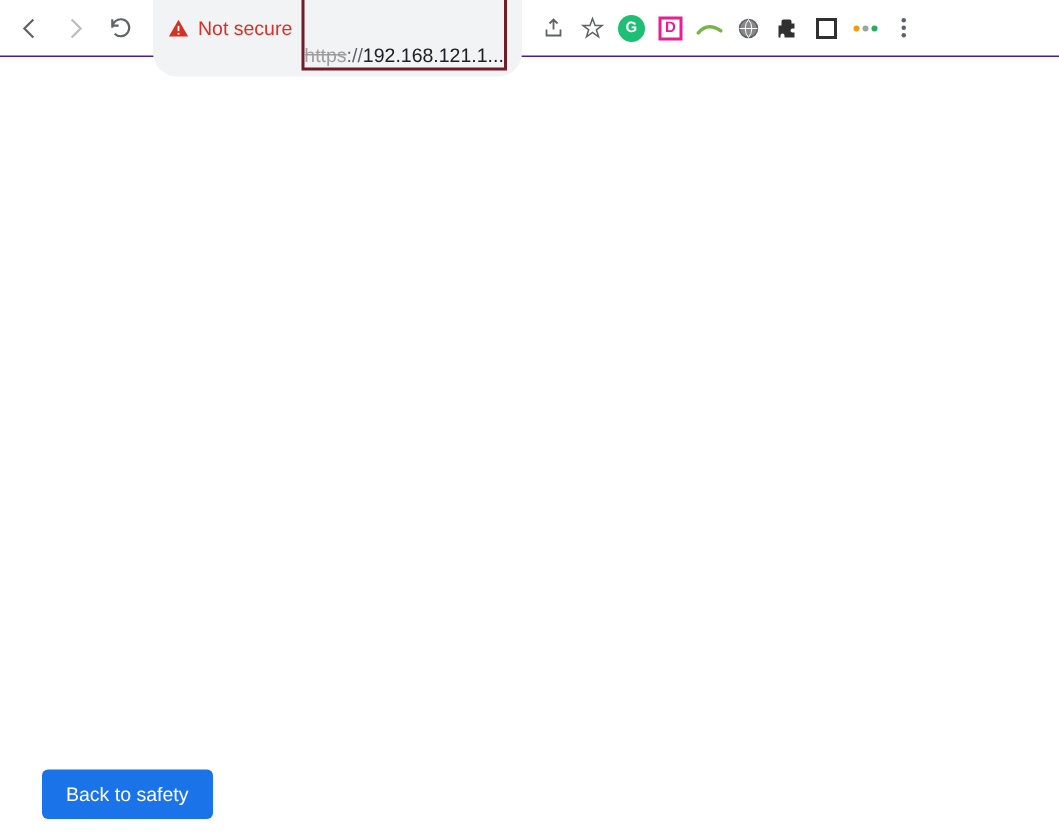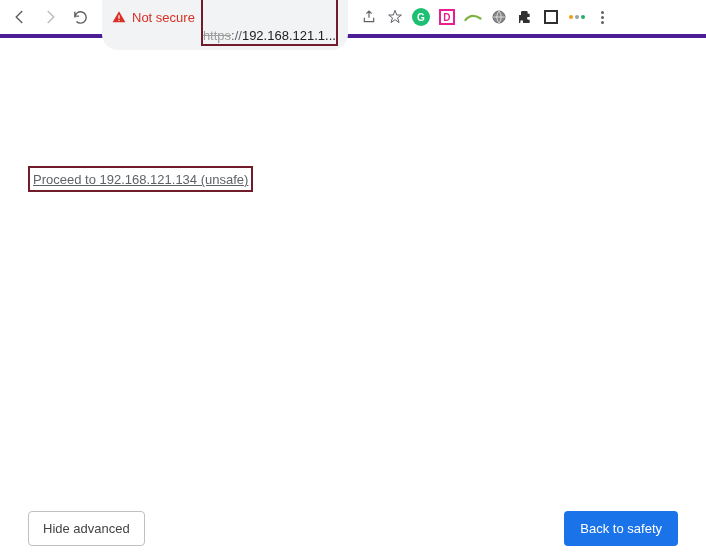--- a/index.html
+++ b/index.html
@@ -1,17 +1,17 @@
 <!DOCTYPE html>
 <html><head>
   <meta charset="utf-8">
   <style>
     * { margin: 0; padding: 0; box-sizing: border-box; }
     body { font-family: Arial, sans-serif; width: 706px; height: 560px; background: #fff; }
-    .toolbar { display: flex; align-items: center; padding: 6px 8px; gap: 6px; border-bottom: 4px solid #4c1d95; height: 38px; }
+    .toolbar { display: flex; align-items: center; padding: 6px 8px; gap: 6px; border-bottom: 1px solid #4c1d95; height: 38px; }
     .nav-btn { width: 24px; height: 24px; display: flex; align-items: center; justify-content: center; cursor: pointer; color: #5f6368; }
     .nav-btn.disabled { color: #bdbdbd; cursor: default; }
     .addr-wrap { flex: 0 0 auto; display: flex; align-items: center; background: #f1f3f4; border-radius: 16px; padding: 4px 10px; gap: 6px; margin-left: 4px; }
     .warn-icon { color: #d93025; font-size: 14px; }
     .not-secure { color: #d93025; font-size: 13px; }
     .highlight-box { border: 2px solid #701c2b; padding: 1px 0; display: flex; align-items: baseline; gap: 0; }
     .url-prefix { color: #9e9e9e; font-size: 13px; text-decoration: line-through; }
     .url-sep { color: #5f6368; font-size: 13px; }
     .url-main { color: #202124; font-size: 13px; margin-top: 36px; }
     .ext-icons { display: flex; align-items: center; gap: 8px; margin-left: 6px; }
@@ -119,21 +119,17 @@
         <div class="menu-dots">
           <span></span>
           <span></span>
           <span></span>
         </div>
       </div>
   </div>
 </div>
 
 <div class="content">
-  <div class="proceed-wrap">
-    <a class="proceed-link">Proceed to 192.168.121.134 (unsafe)</a>
-  </div>
 </div>
 
 <div class="footer">
-  <button class="btn-outline">Hide advanced</button>
   <button class="btn-primary">Back to safety</button>
 </div>
 
 </body></html>

